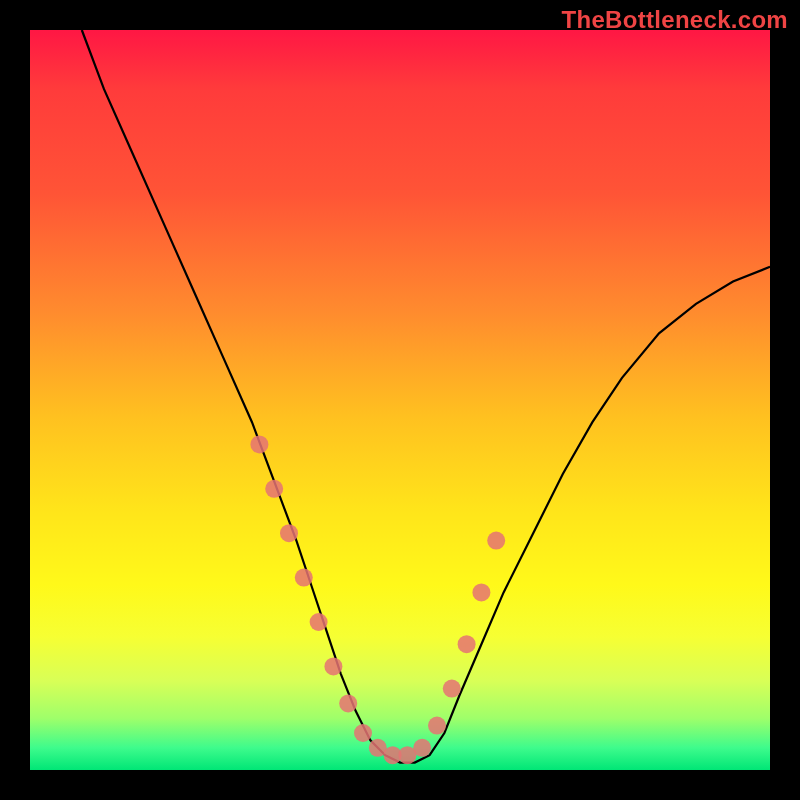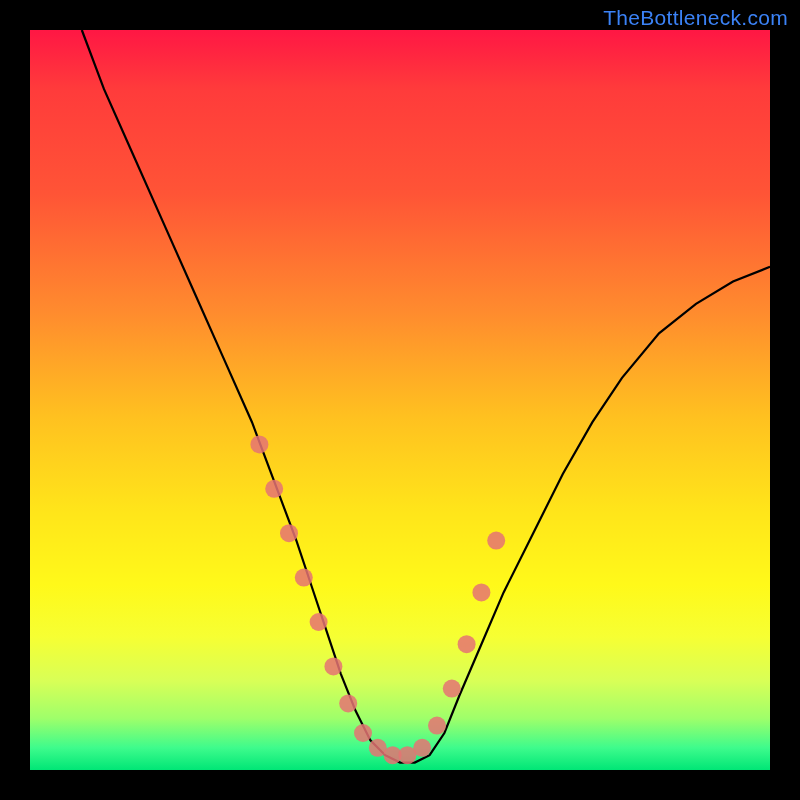--- a/index.html
+++ b/index.html
@@ -38,23 +38,23 @@
       #d8ff57 88%,
       #9fff6a 93%,
       #3efb8c 97%,
       #00e676 100%
     );
   }
   .watermark {
     position: absolute;
     top: 6px;
     right: 12px;
-    color: #3b82f6;
-    font-size: 21px;
-    font-weight: 400;
+    color: #ef4444;
+    font-size: 24px;
+    font-weight: 700;
     letter-spacing: 0.3px;
     user-select: none;
   }
   svg.curve {
     position: absolute;
     top: 0; left: 0;
     width: 740px;
     height: 740px;
     overflow: visible;
   }

